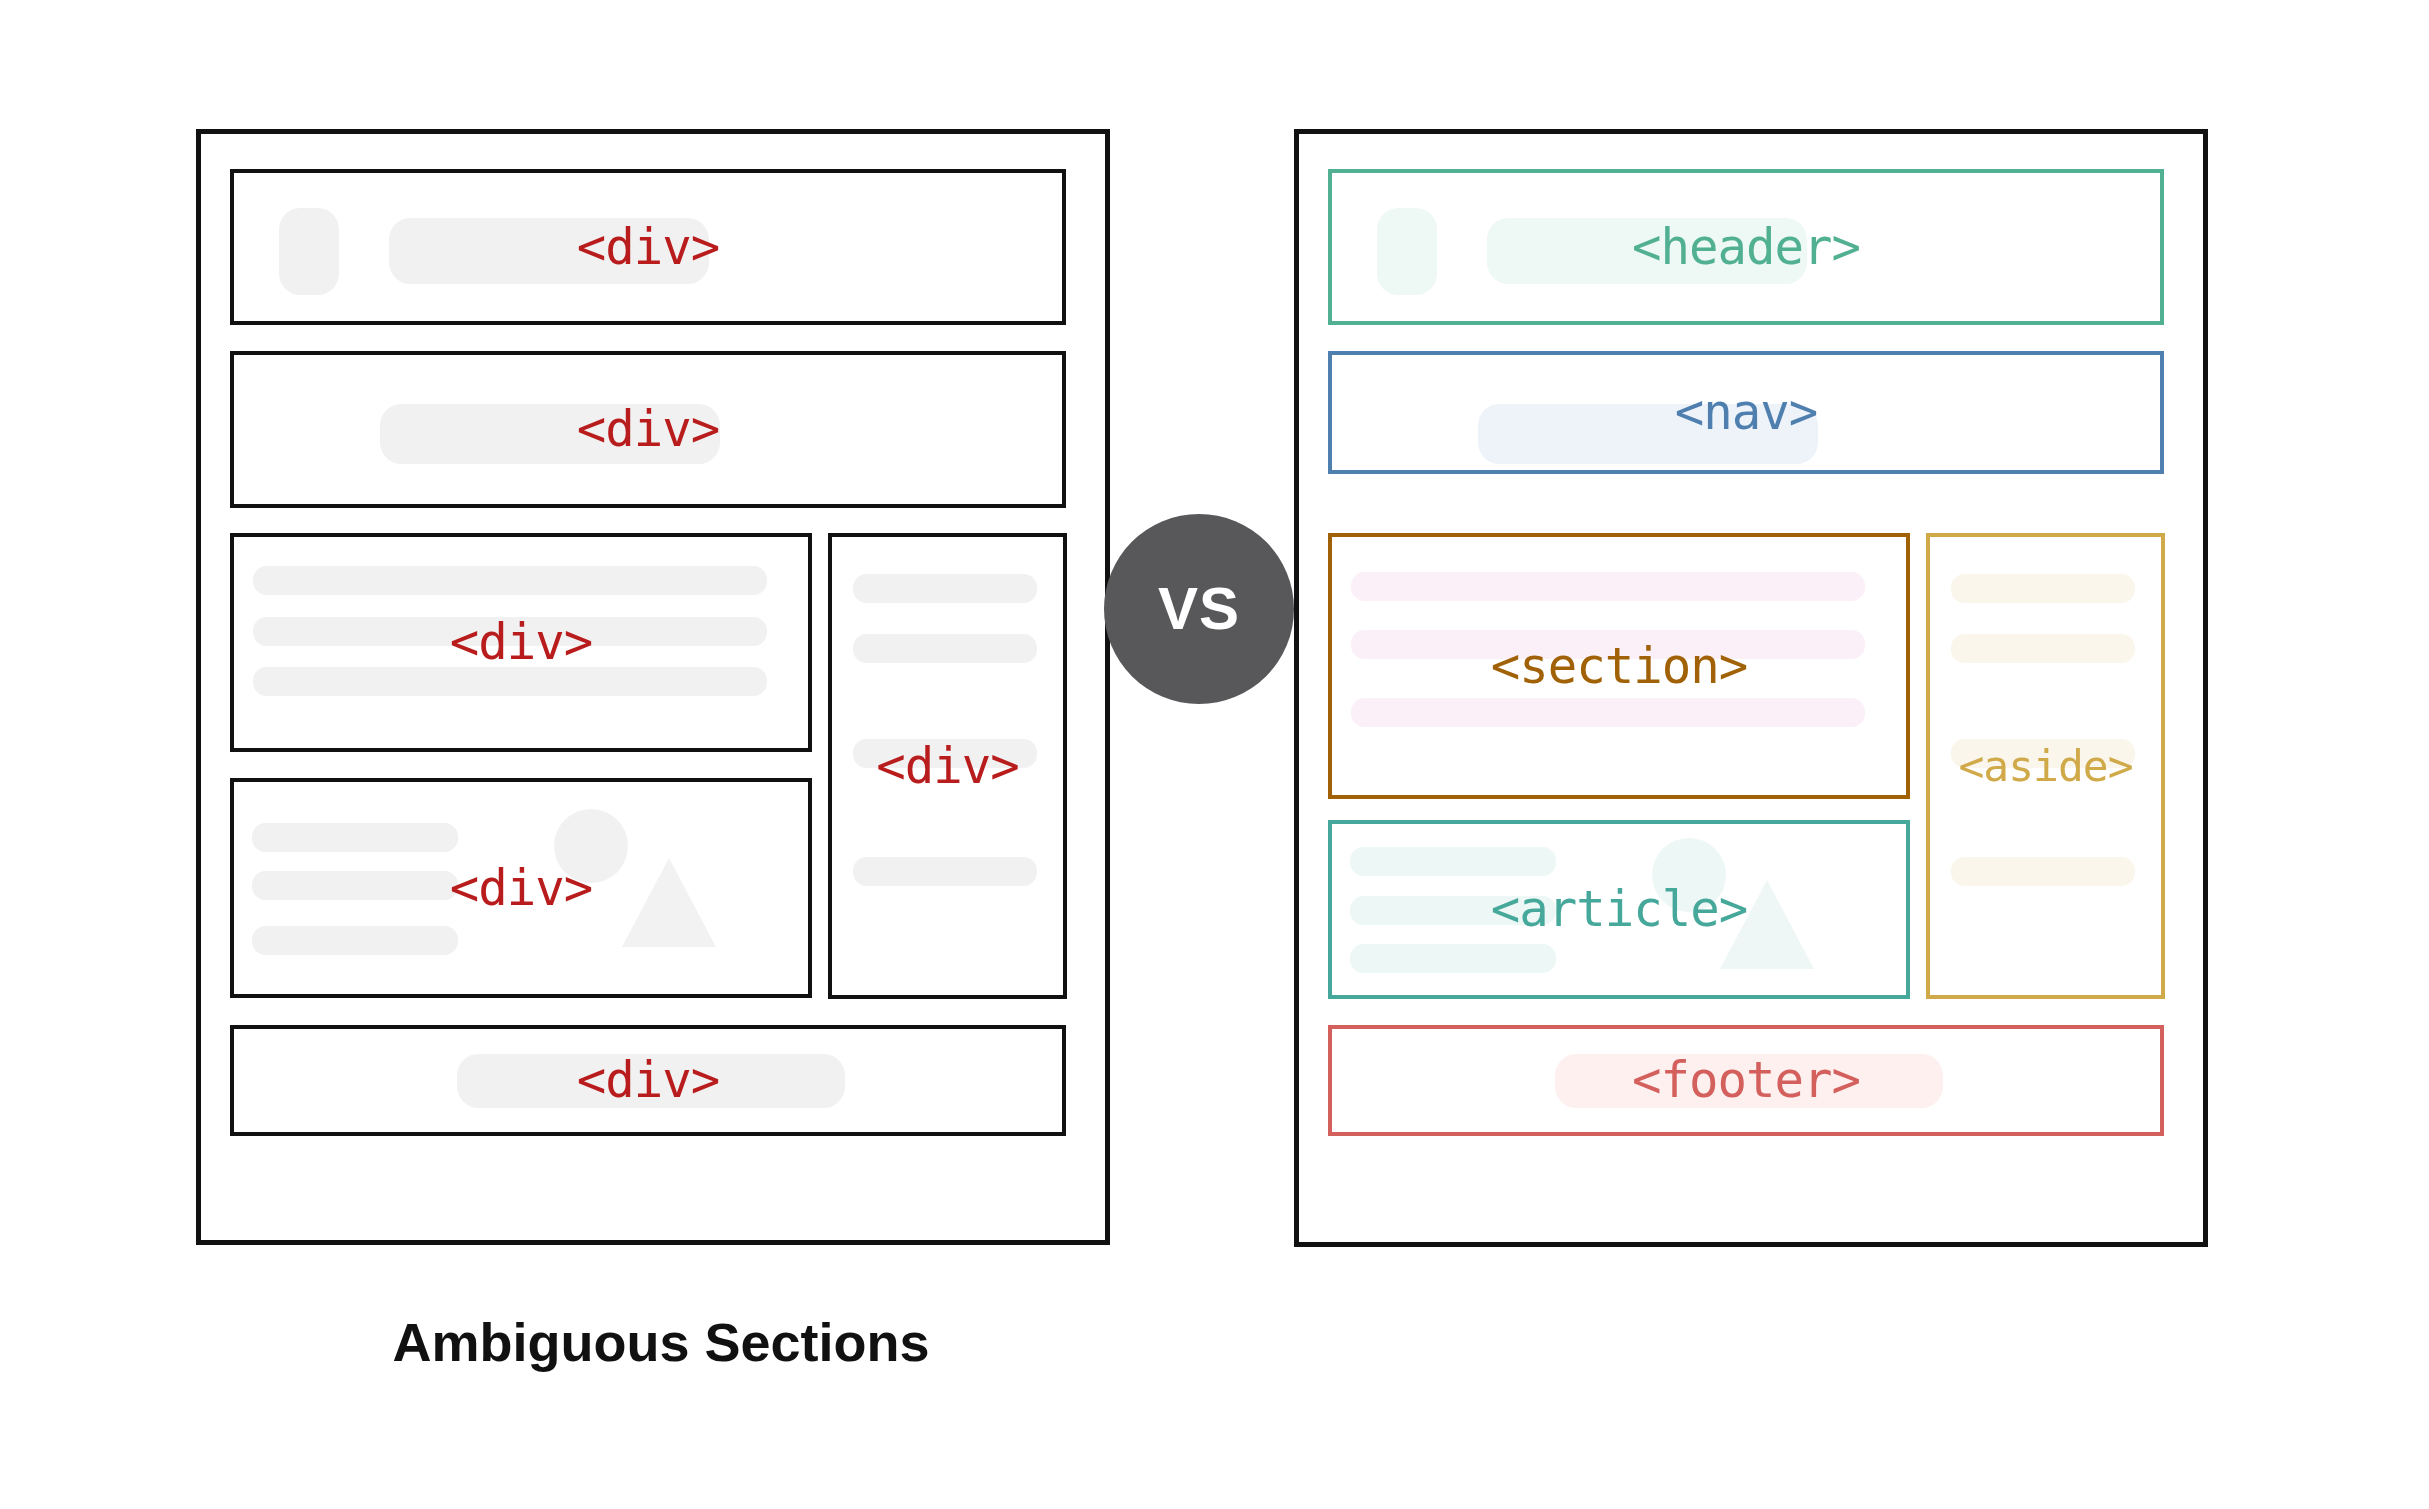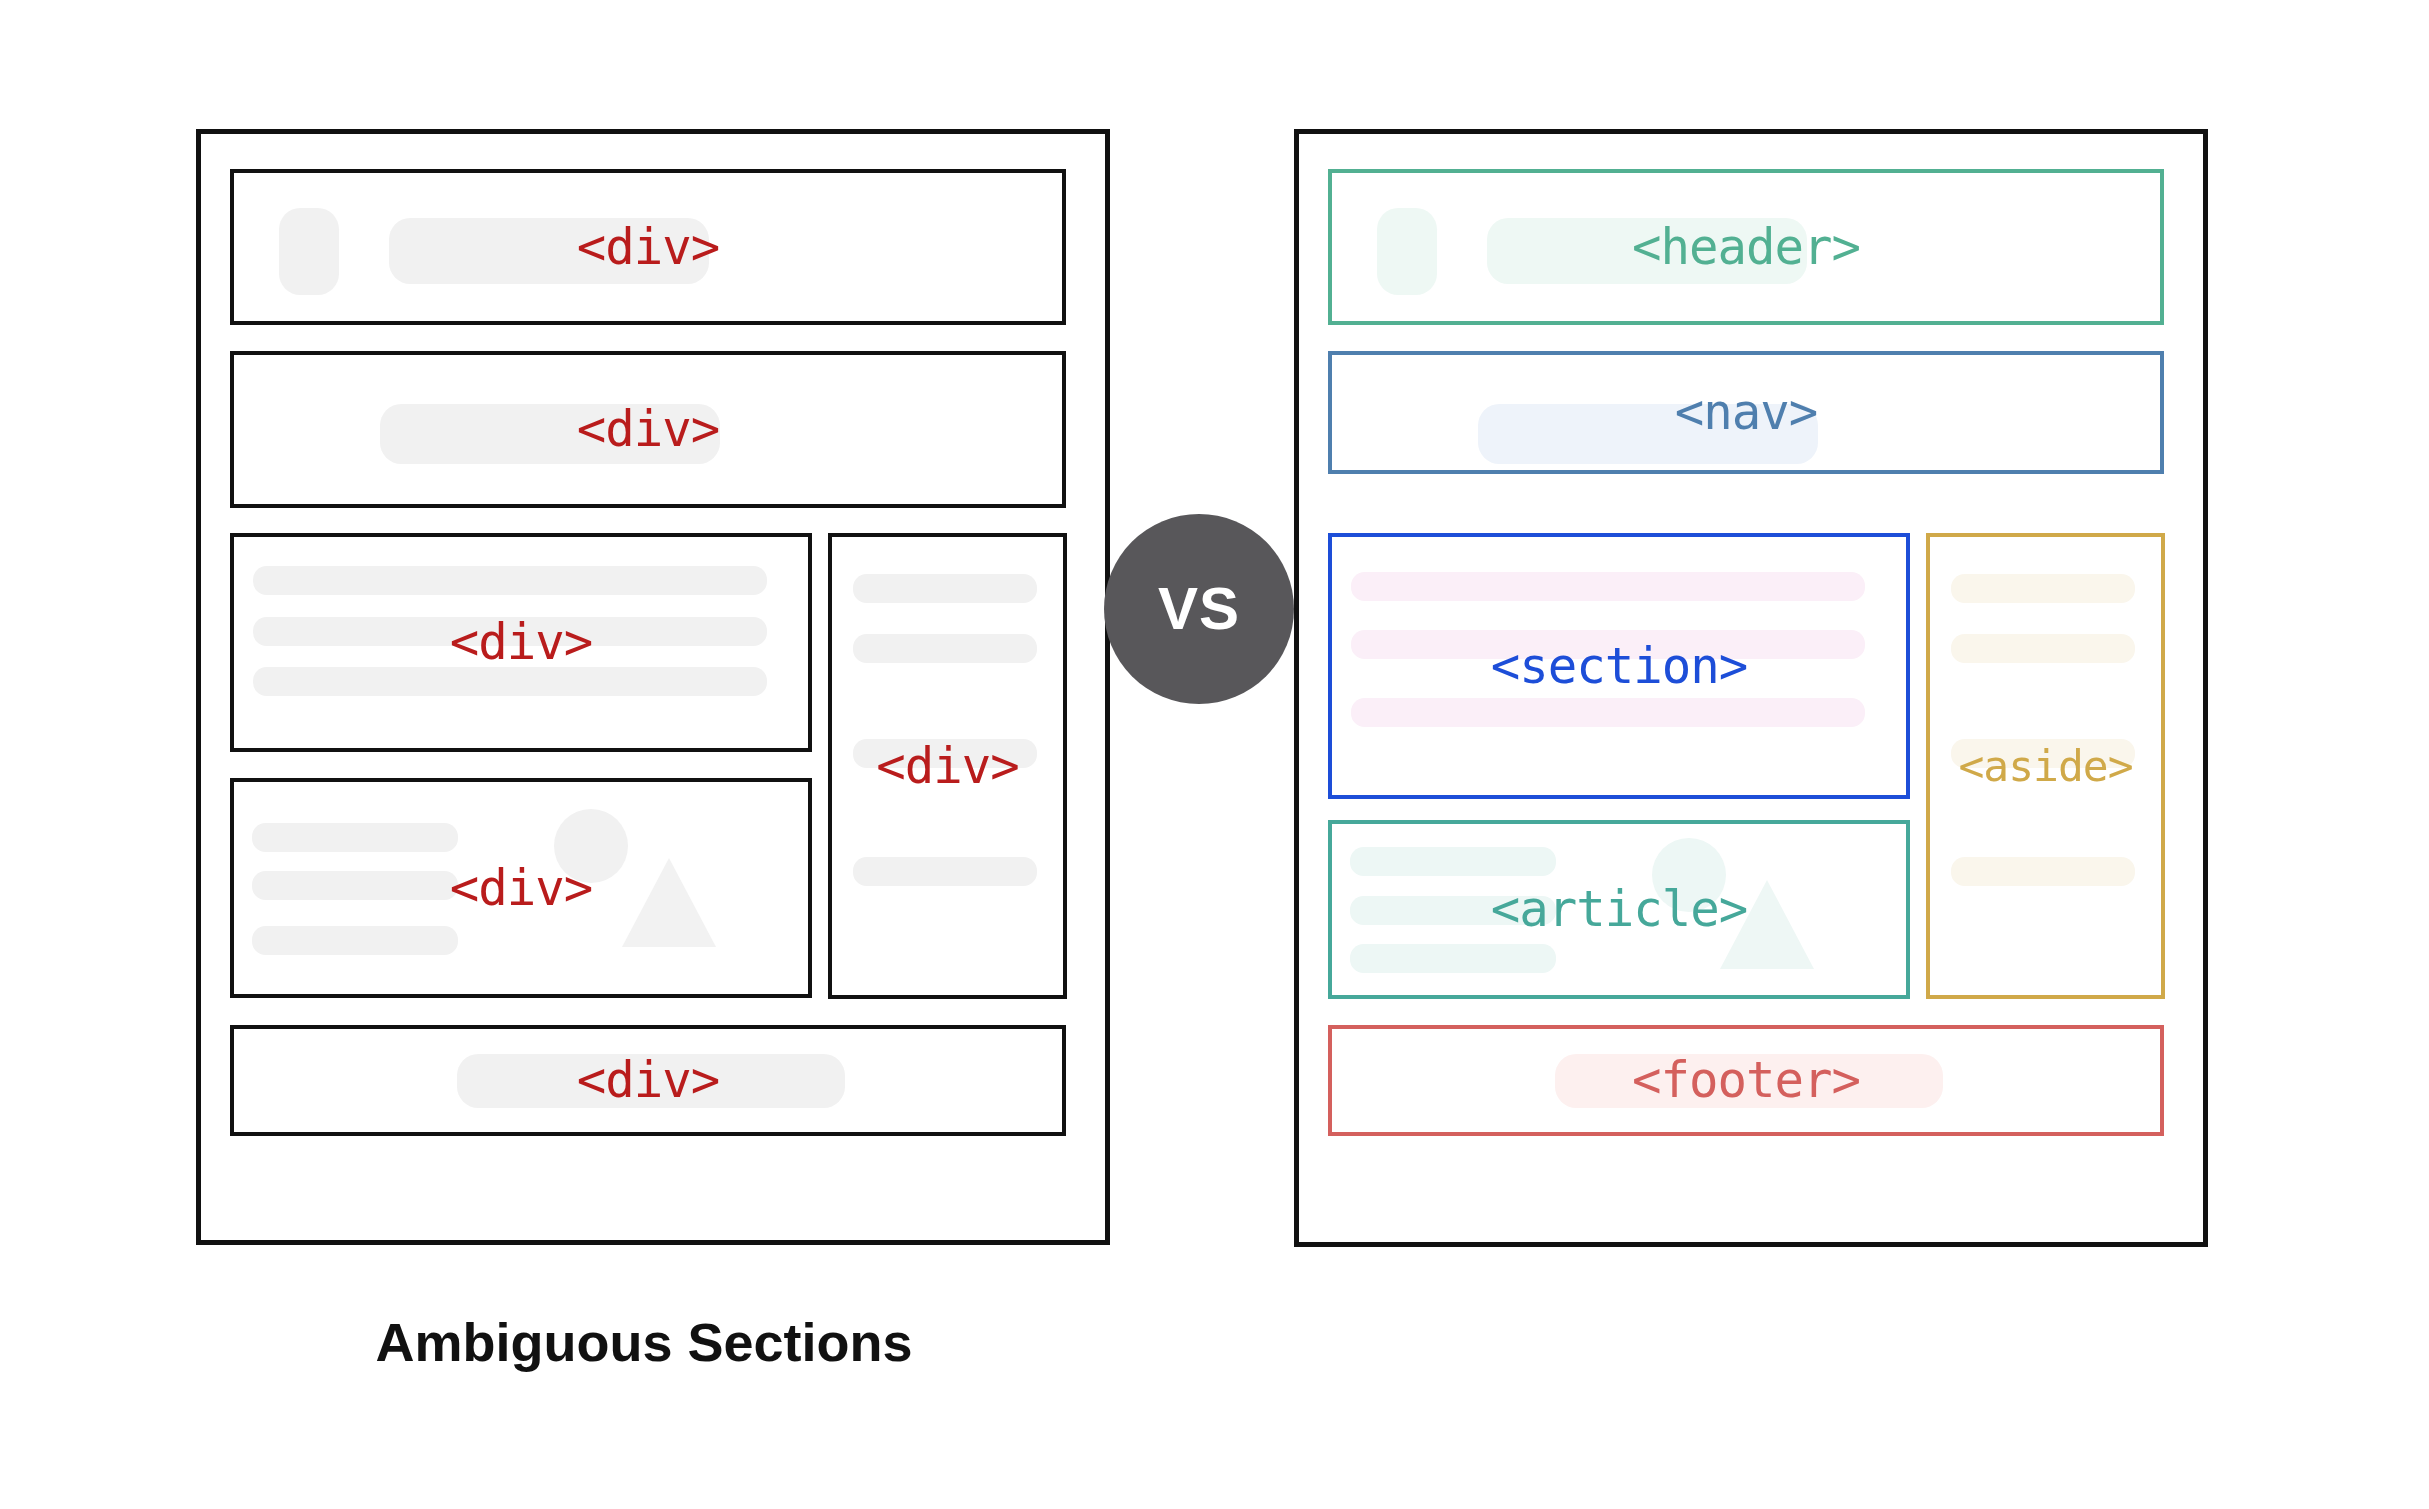--- a/index.html
+++ b/index.html
@@ -114,21 +114,21 @@
   .caption {
     position: absolute;
     width: 914px;
     text-align: center;
     font-family: "Liberation Sans", sans-serif;
     font-weight: bold;
     font-size: 54px;
     color: #111111;
     line-height: 1;
   }
-  #caption-ambiguous { left: 187px;  top: 1315px; }
+  #caption-ambiguous { left: 204px;  top: 1315px; }
   #caption-clear     { left: 1294px; top: 1315px; }
 </style>
 </head>
 <body>
 
 <div class="stage">
 
   <div class="panel" id="panel-ambiguous">
 
     <div class="box plain" style="left:29px; top:35px; width:836px; height:156px;">
@@ -183,21 +183,21 @@
       <span class="ph round wash-green" style="left:45px; top:35px; width:60px; height:87px;"></span>
       <span class="ph round wash-green behind-text" style="left:155px; top:45px; width:320px; height:66px;"></span>
       <span class="tag-label">&lt;header&gt;</span>
     </div>
 
     <div class="box tinted" style="left:29px; top:217px; width:836px; height:123px; color:#4f7fae;">
       <span class="ph round wash-blue behind-text" style="left:146px; top:49px; width:340px; height:60px;"></span>
       <span class="tag-label">&lt;nav&gt;</span>
     </div>
 
-    <div class="box tinted" style="left:29px; top:399px; width:582px; height:266px; color:#1d4ed8;">
+    <div class="box tinted" style="left:29px; top:399px; width:582px; height:266px; color:#a16207;">
       <span class="ph wash-purple" style="left:19.4px; top:35px; width:514px; height:29px;"></span>
       <span class="ph wash-purple behind-text" style="left:19.4px; top:93px; width:514px; height:29px;"></span>
       <span class="ph wash-purple" style="left:19.4px; top:161px; width:514px; height:29px;"></span>
       <span class="tag-label">&lt;section&gt;</span>
     </div>
 
     <div class="box tinted" style="left:29px; top:686px; width:582px; height:179px; color:#46a89a;">
       <span class="ph circle wash-teal" style="left:320px; top:13.6px; width:74px; height:74px;"></span>
       <span class="ph-tri wash-teal" style="left:388px; top:56px;"></span>
       <span class="ph wash-teal" style="left:17.5px; top:23px; width:206px; height:29px;"></span>

